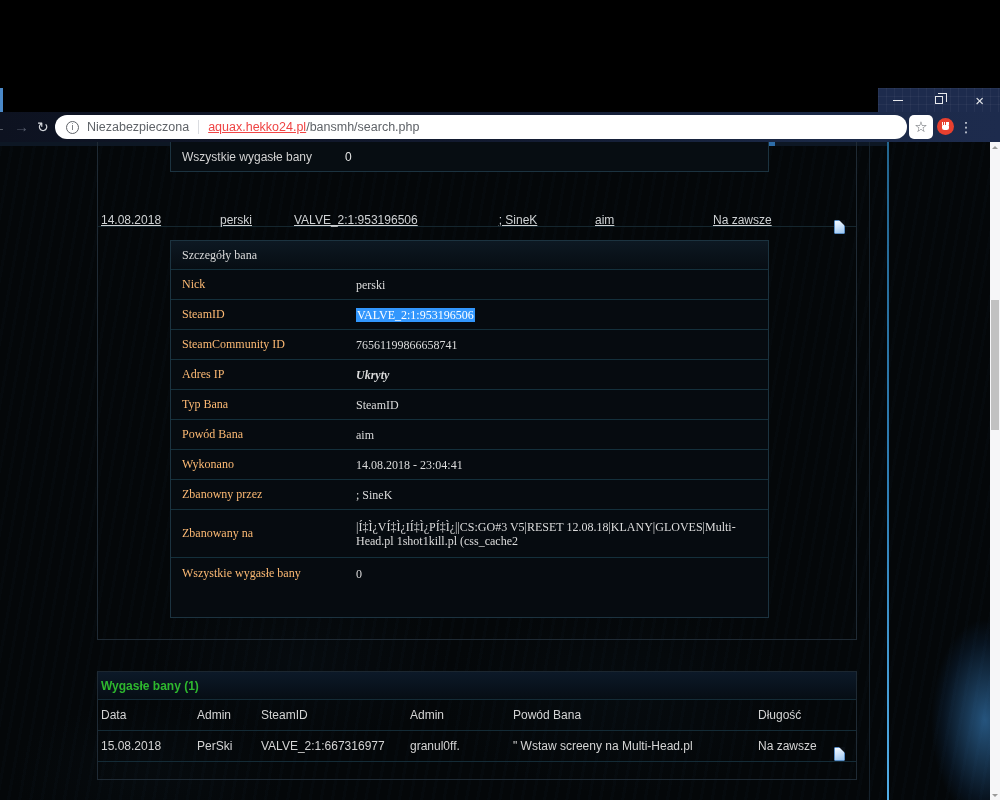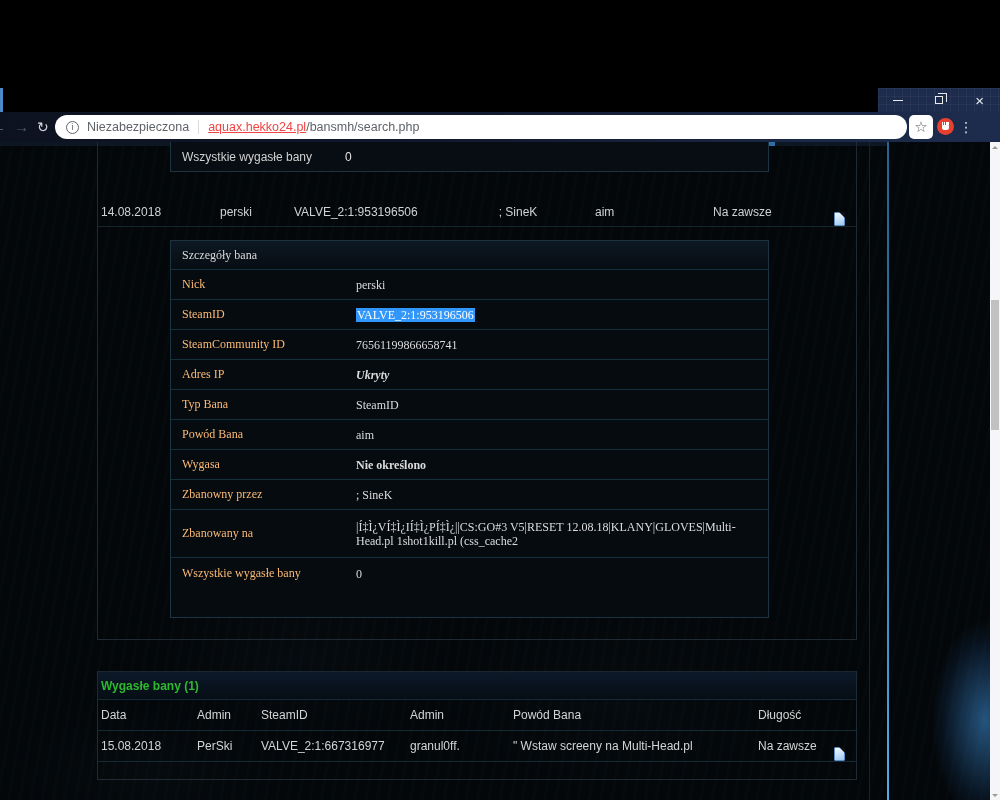--- a/index.html
+++ b/index.html
@@ -95,21 +95,21 @@
     border:1px solid #1c3340; border-top:none; background:#070d12;
     display:flex; align-items:center;
   }
   .frag-table .dlabel { width:174px; padding-left:11px; color:#d2d2d2; }
   .frag-table .dvalue { color:#e4e4e4; }
 
   .banrow {
     position:absolute; left:0; top:55px; width:100%; height:30px;
     border-bottom:1px solid #15262e; color:#cfd2d4;
   }
-  .banrow span { position:absolute; top:8px; white-space:nowrap; }
+  .banrow span { position:absolute; top:16px; white-space:nowrap;text-decoration:underline; }
   .b-date { left:3px; }
   .b-player { left:98px; width:80px; text-align:center; }
   .b-steamid { left:196px; }
   .b-admin { left:360px; width:120px; text-align:center; }
   .b-reason { left:497px; }
   .b-length { left:615px; }
   .banrow .iconwrap { position:absolute; left:736px; top:7px; }
 
   .detailbox {
     position:absolute; left:72px; top:98px; width:599px; height:378px;
@@ -246,22 +246,22 @@
       </div>
       <div class="drow h30">
         <div class="dlabel">Typ Bana</div>
         <div class="dvalue">SteamID</div>
       </div>
       <div class="drow h30">
         <div class="dlabel">Powód Bana</div>
         <div class="dvalue">aim</div>
       </div>
       <div class="drow h30">
-        <div class="dlabel">Wygasa</div>
-        <div class="dvalue v-red">Nie określono</div>
+        <div class="dlabel">Wykonano</div>
+        <div class="dvalue">14.08.2018 - 23:04:41</div>
       </div>
       <div class="drow h30">
         <div class="dlabel">Zbanowny przez</div>
         <div class="dvalue">; SineK</div>
       </div>
       <div class="drow h48">
         <div class="dlabel">Zbanowany na</div>
         <div class="dvalue">|Í‡Ì¿VÍ‡Ì¿IÍ‡Ì¿PÍ‡Ì¿||CS:GO#3 V5|RESET 12.08.18|KLANY|GLOVES|Multi-Head.pl 1shot1kill.pl (css_cache2</div>
       </div>
       <div class="drow h32">

